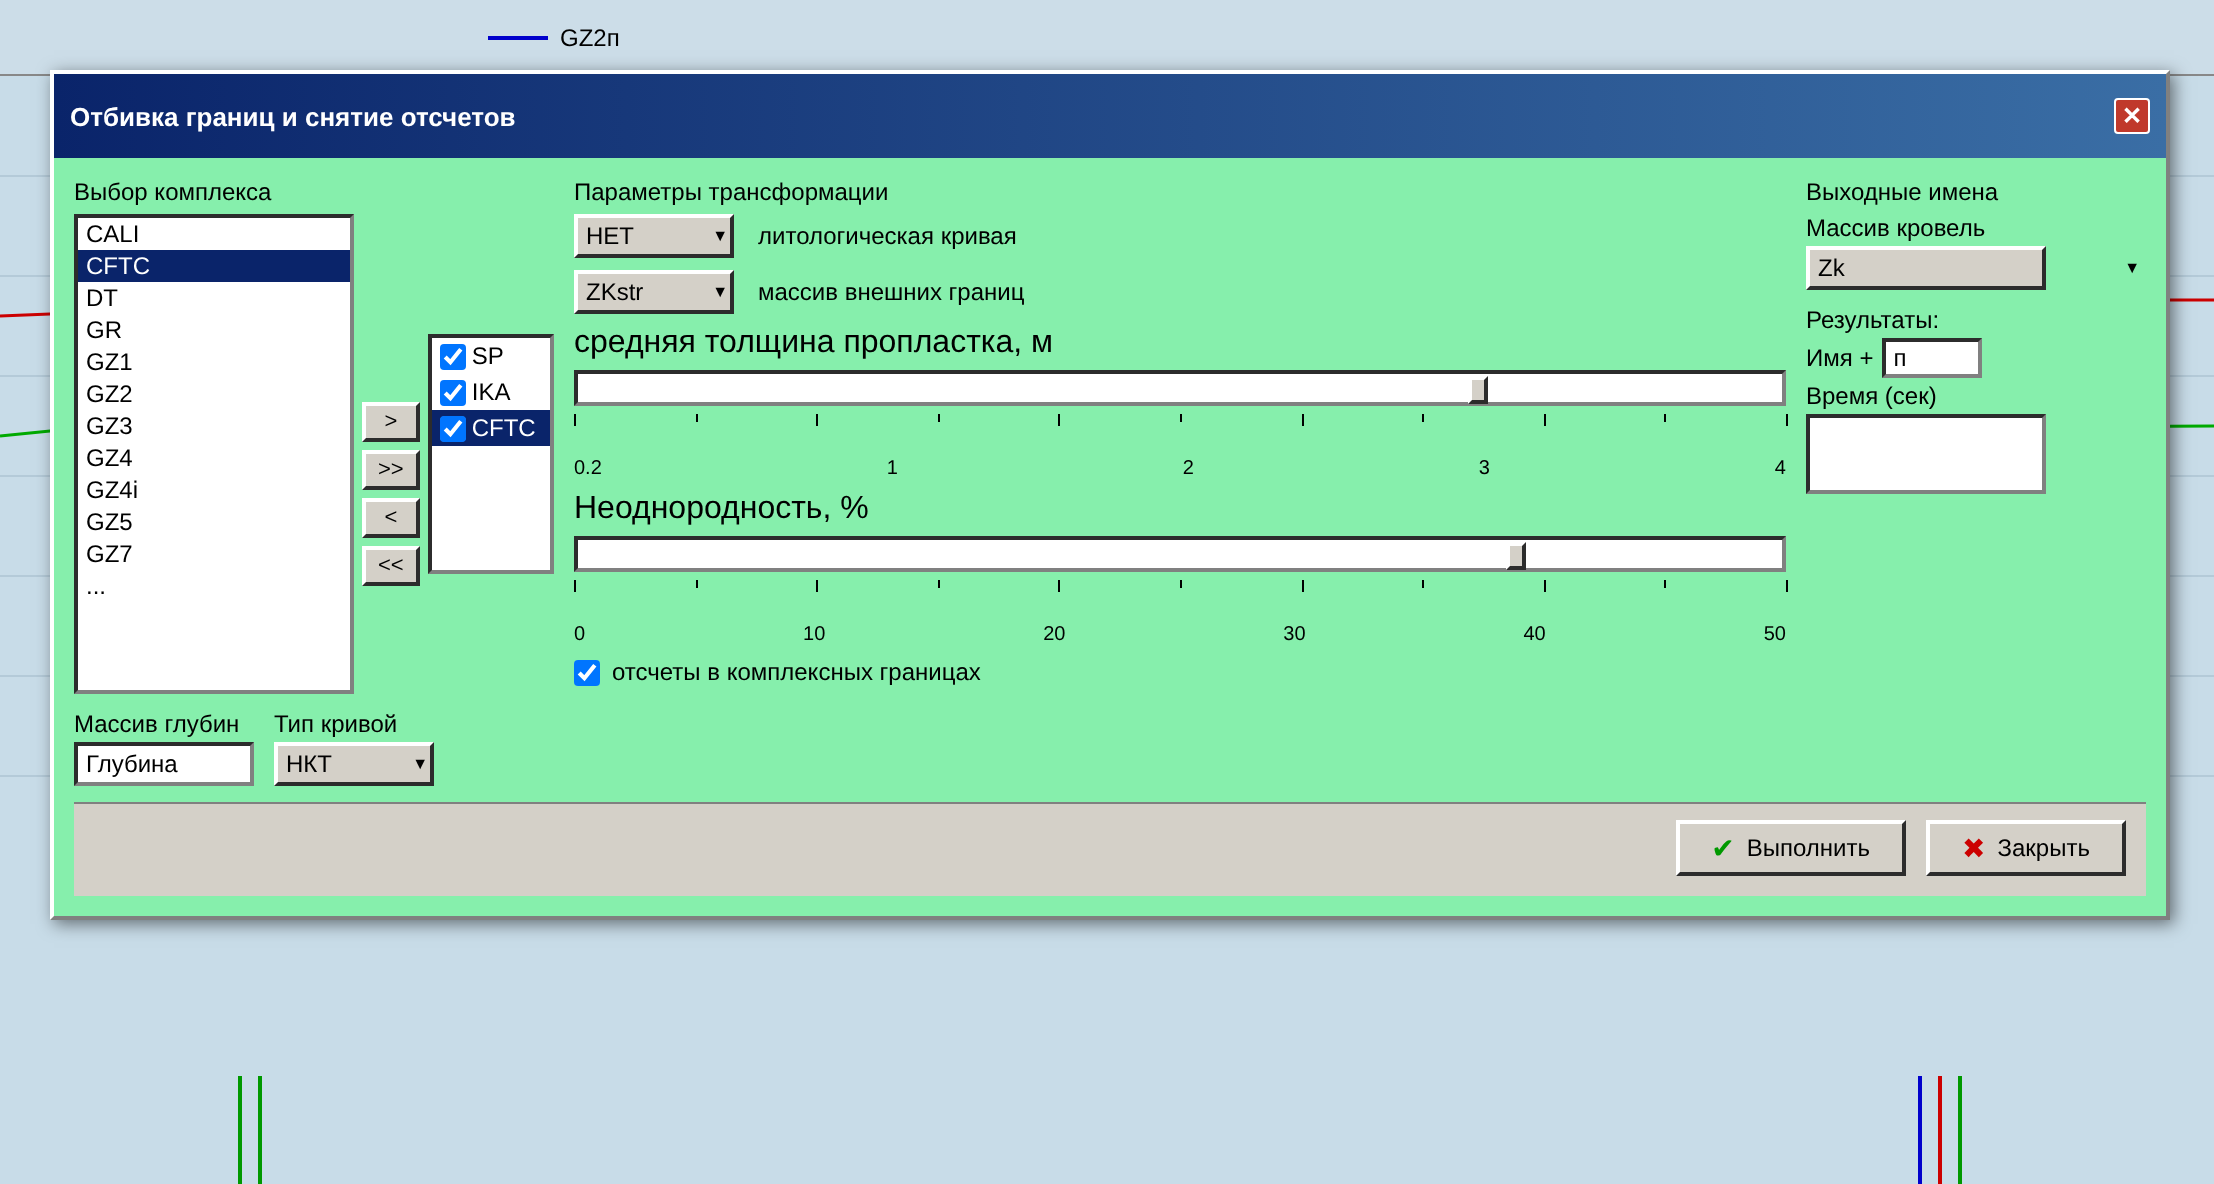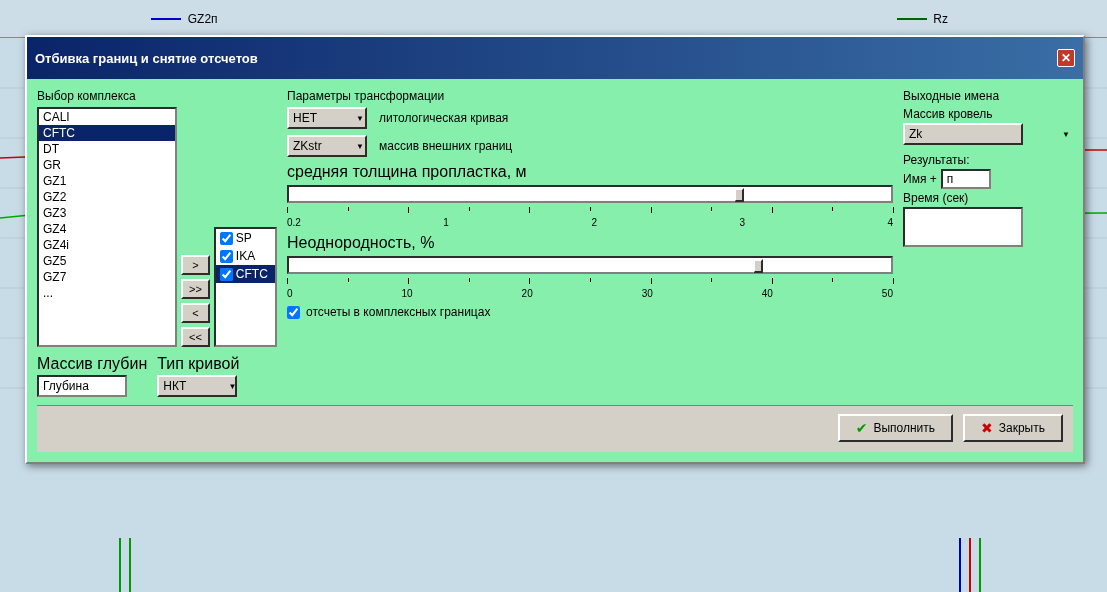--- a/index.html
+++ b/index.html
@@ -85,21 +85,21 @@
     
     .left-col {
       display: flex;
       flex-direction: column;
       width: 240px;
     }
 
     .listbox-row {
       display: flex;
       gap: 4px;
-      align-items: flex-end;
+      align-items: center;
     }
 
     .listbox {
       background: #fff;
       border: 2px inset #808080;
       width: 140px;
       height: 240px;
       overflow-y: auto;
       overflow-x: hidden;
     }
@@ -169,21 +169,21 @@
       margin-top: 8px;
     }
 
     .field-group {
       display: flex;
       flex-direction: column;
       gap: 2px;
     }
 
     .field-label {
-      font-size: 16px;
+      font-size: 12px;
       color: #000;
     }
 
     .text-input {
       background: #fff;
       border: 2px inset #808080;
       padding: 2px 4px;
       font-size: 12px;
       width: 90px;
       height: 22px;
@@ -342,38 +342,34 @@
       background: #fff;
       border: 2px inset #808080;
       padding: 1px 4px;
       font-size: 12px;
     }
 
     .tick-labels {
       display: flex;
       justify-content: space-between;
       font-size: 10px;
-      margin-top: 0px;
+      margin-top: 12px;
     }
   </style>
 </head>
 <body>
 
 <div class="bg-chart">
 
   <div style="position:absolute;top:0;left:0;right:0;height:38px;background:#ccdde8;display:flex;align-items:center;border-bottom:1px solid #888;">
     <div style="flex:1;text-align:center;font-size:12px;">
       <span style="display:inline-block;width:30px;height:2px;background:#0000cc;vertical-align:middle;margin-right:3px;"></span>
       <span>GZ2п</span>
     </div>
     <div style="flex:1;"></div>
-    <div style="flex:1;text-align:center;font-size:12px;">
-      <span style="display:inline-block;width:30px;height:2px;background:#006600;vertical-align:middle;margin-right:3px;"></span>
-      <span>Rz</span>
-    </div>
   </div>
 
   <svg style="position:absolute;top:38px;left:0;width:100%;height:100%;">
     <line x1="0" y1="50" x2="1107" y2="50" stroke="#a0b8c8" stroke-width="0.5"></line>
     <line x1="0" y1="100" x2="1107" y2="100" stroke="#a0b8c8" stroke-width="0.5"></line>
     <line x1="0" y1="150" x2="1107" y2="150" stroke="#a0b8c8" stroke-width="0.5"></line>
     <line x1="0" y1="200" x2="1107" y2="200" stroke="#a0b8c8" stroke-width="0.5"></line>
     <line x1="0" y1="250" x2="1107" y2="250" stroke="#a0b8c8" stroke-width="0.5"></line>
     <line x1="0" y1="300" x2="1107" y2="300" stroke="#a0b8c8" stroke-width="0.5"></line>
     <line x1="0" y1="350" x2="1107" y2="350" stroke="#a0b8c8" stroke-width="0.5"></line>

